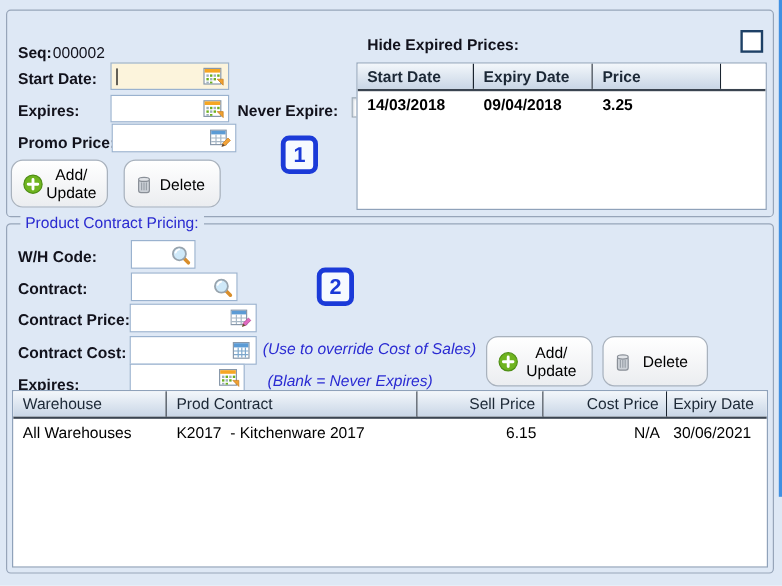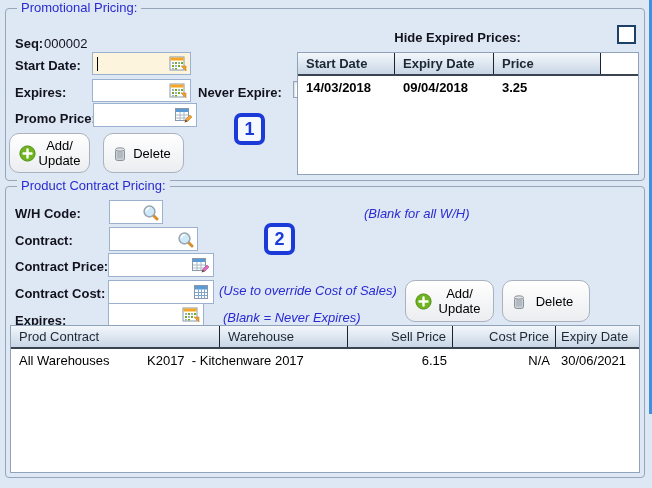--- a/index.html
+++ b/index.html
@@ -59,21 +59,20 @@
   .td.right{text-align:right;padding-left:0;padding-right:6px;}
   .td.left-sm{padding-left:5px;}
 </style>
 </head>
 <body>
 
 <div class="window">
   <div class="right-strip"></div>
 
   <div class="group" style="left:5px;top:8px;width:638px;height:171px;">
-    <span class="group-title">Promotional Pricing:</span>
 
     <span class="lbl" style="left:9px;top:27px;">Seq:</span>
     <span class="val" style="left:38px;top:27px;">000002</span>
 
     <span class="lbl" style="left:9px;top:49px;">Start Date:</span>
     <div class="input-box cream" style="left:86px;top:43px;width:99px;height:23px;">
       <input type="text" value="" style="">
       <div class="caret"></div>
       <span class="field-icon">
         <svg width="18" height="18" viewBox="0 0 18 18">
@@ -161,21 +160,21 @@
           <line x1="5" y1="7" x2="5" y2="13.5" stroke="#9aa1a9" stroke-width="1"></line>
           <line x1="7" y1="7" x2="7" y2="13.5" stroke="#9aa1a9" stroke-width="1"></line>
           <line x1="9" y1="7" x2="9" y2="13.5" stroke="#9aa1a9" stroke-width="1"></line>
         </svg>
       </span>
       <span class="btn-text">Delete</span>
     </div>
 
     <div class="marker" style="left:228px;top:104px;">1</div>
 
-    <span class="lbl" style="left:300px;top:21px;width:303px;text-align:center;">Hide Expired Prices:</span>
+    <span class="lbl" style="left:300px;top:21px;width:303px;text-align:left;">Hide Expired Prices:</span>
     <div class="cbx-navy" style="left:611px;top:16px;"></div>
 
     <div class="tbl" style="left:291px;top:43px;width:342px;height:123px;font-weight:bold;">
       <div class="tbl-header">
         <div class="th" style="width:97px;">Start Date</div>
         <div class="th" style="width:99px;">Expiry Date</div>
         <div class="th" style="width:107px;">Price</div>
         <div class="th th-filler"></div>
       </div>
       <div class="tr">
@@ -193,21 +192,20 @@
     <div class="input-box" style="left:103px;top:13px;width:54px;height:24px;">
       <input type="text" value="" style="">
       <span class="field-icon">
         <svg width="17" height="17" viewBox="0 0 17 17">
           <line x1="11.5" y1="11.5" x2="15" y2="15" stroke="#d98e2b" stroke-width="3" stroke-linecap="round"></line>
           <circle cx="7.5" cy="7.5" r="5.4" fill="#cfe9f9" stroke="#98a4ae" stroke-width="1.5"></circle>
           <path d="M4.3 6.4 A3.8 3.8 0 0 1 7.2 3.8" stroke="#ffffff" stroke-width="1.6" fill="none" stroke-linecap="round"></path>
         </svg>
       </span>
     </div>
-    <span class="hint" style="left:358px;top:19px;">(Blank for all W/H)</span>
 
     <span class="lbl" style="left:9px;top:46px;">Contract:</span>
     <div class="input-box" style="left:103px;top:40px;width:89px;height:24px;">
       <input type="text" value="" style="">
       <span class="field-icon">
         <svg width="17" height="17" viewBox="0 0 17 17">
           <line x1="11.5" y1="11.5" x2="15" y2="15" stroke="#d98e2b" stroke-width="3" stroke-linecap="round"></line>
           <circle cx="7.5" cy="7.5" r="5.4" fill="#cfe9f9" stroke="#98a4ae" stroke-width="1.5"></circle>
           <path d="M4.3 6.4 A3.8 3.8 0 0 1 7.2 3.8" stroke="#ffffff" stroke-width="1.6" fill="none" stroke-linecap="round"></path>
         </svg>
@@ -299,22 +297,22 @@
           <line x1="5" y1="7" x2="5" y2="13.5" stroke="#9aa1a9" stroke-width="1"></line>
           <line x1="7" y1="7" x2="7" y2="13.5" stroke="#9aa1a9" stroke-width="1"></line>
           <line x1="9" y1="7" x2="9" y2="13.5" stroke="#9aa1a9" stroke-width="1"></line>
         </svg>
       </span>
       <span class="btn-text">Delete</span>
     </div>
 
     <div class="tbl" style="left:4px;top:138px;width:630px;height:148px;">
       <div class="tbl-header">
+        <div class="th" style="width:128px;">Warehouse</div>
         <div class="th" style="width:209px;">Prod Contract</div>
-        <div class="th" style="width:128px;">Warehouse</div>
         <div class="th right" style="width:105px;">Sell Price</div>
         <div class="th right" style="width:103px;">Cost Price</div>
         <div class="th left-sm" style="flex:1;border-right:none;">Expiry Date</div>
       </div>
       <div class="tr">
         <div class="td" style="width:128px;">All Warehouses</div>
         <div class="td" style="width:209px;">K2017  - Kitchenware 2017</div>
         <div class="td right" style="width:105px;">6.15</div>
         <div class="td right" style="width:103px;">N/A</div>
         <div class="td left-sm" style="flex:1;">30/06/2021</div>

